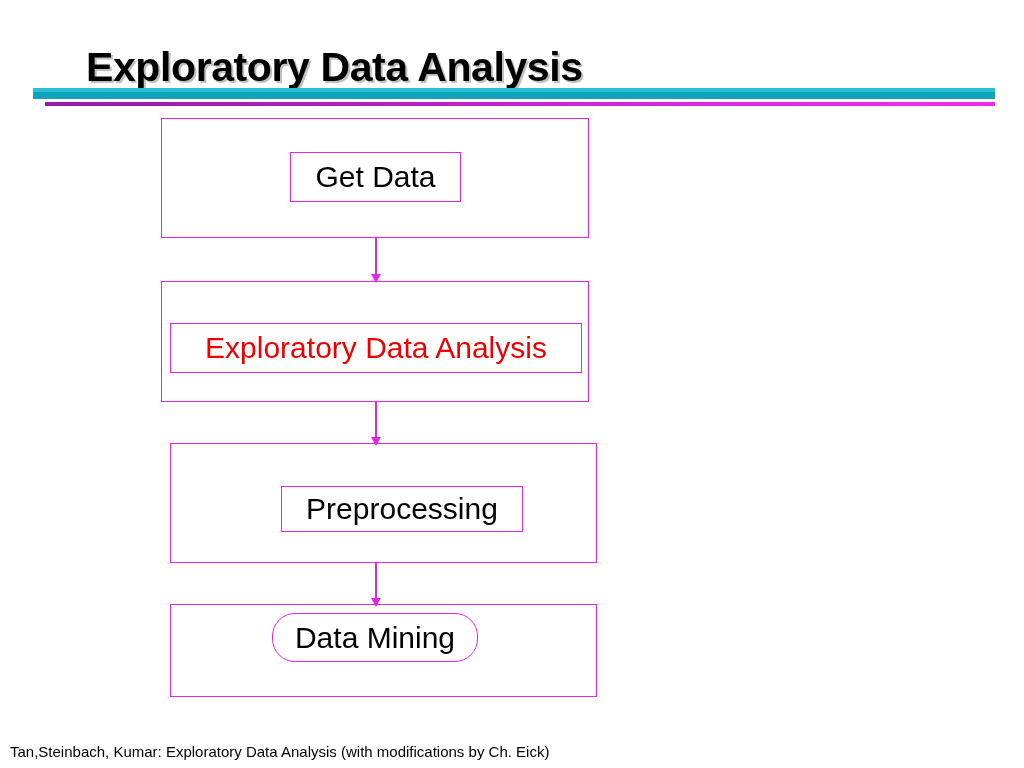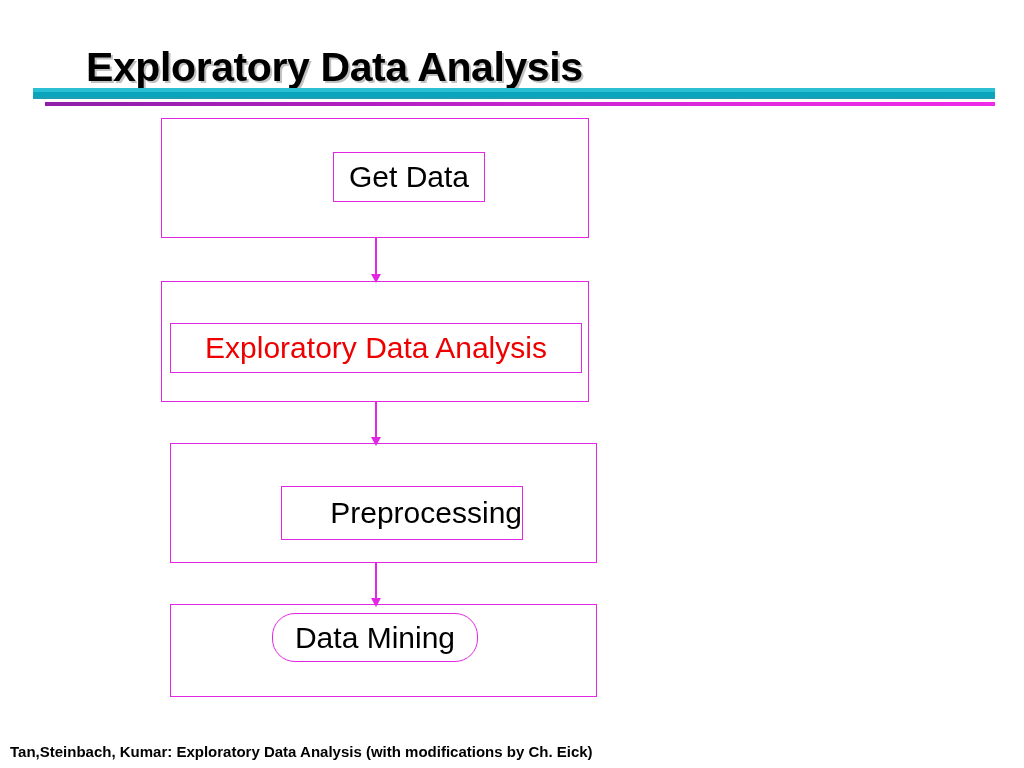--- a/index.html
+++ b/index.html
@@ -103,27 +103,27 @@
     font-size: 30px;
     line-height: 1;
     color: #000000;
   }
   .inner-label.red {
     color: #ee0000;
   }
 
   
   #box-outer-1 { left: 161px; top: 118px;  width: 428px; height: 120px; }
-  #box-inner-1 { left: 290px; top: 152px;  width: 152px; height: 50px; margin-left: 43px; }
+  #box-inner-1 { left: 290px; top: 152px;  width: 171px; height: 50px; }
 
   #box-outer-2 { left: 161px; top: 281px;  width: 428px; height: 121px; }
   #box-inner-2 { left: 170px; top: 323px;  width: 412px; height: 50px; }
 
   #box-outer-3 { left: 170px; top: 443px;  width: 427px; height: 120px; }
-  #box-inner-3 { left: 281px; top: 486px;  width: 242px; height: 54px; justify-content: flex-end; }
+  #box-inner-3 { left: 281px; top: 486px;  width: 242px; height: 46px; }
 
   #box-outer-4 { left: 170px; top: 604px;  width: 427px; height: 93px; }
   #box-inner-4 { left: 272px; top: 613px;  width: 206px; height: 49px; border-radius: 23px; }
 
   
   .arrow {
     position: absolute;
     width: 14px;
   }
   .arrow .shaft {
@@ -152,21 +152,20 @@
 
   
   #footer {
     position: absolute;
     left: 10px;
     top: 743px;
     font-family: "Liberation Sans", sans-serif;
     font-size: 15px;
     color: #000000;
     white-space: nowrap;
-    font-weight: bold;
   }
 </style>
 </head>
 <body>
 
 <div id="slide-title">Exploratory Data Analysis</div>
 
 <div id="title-rules">
   <div class="rule" id="rule-cyan-light"></div>
   <div class="rule" id="rule-cyan-dark"></div>

